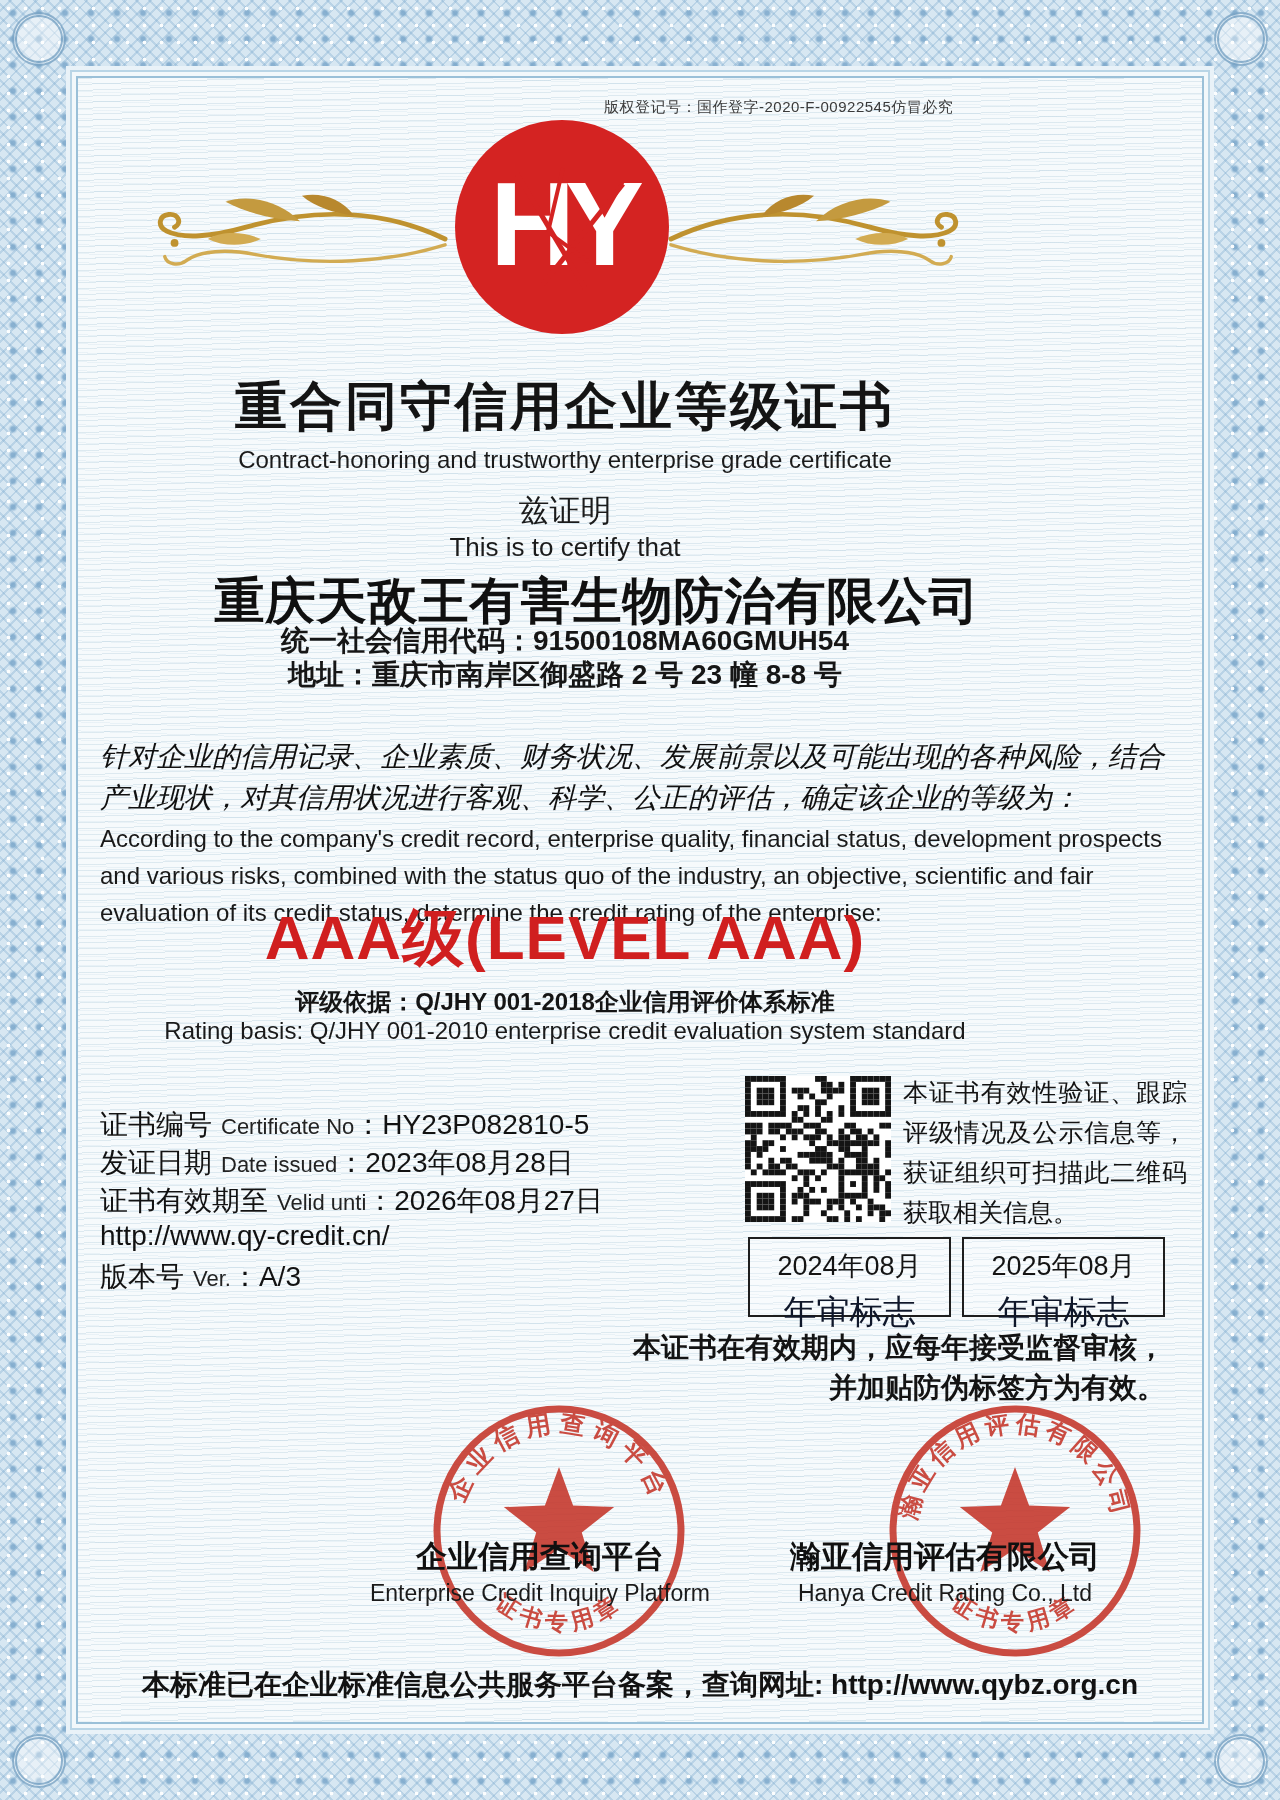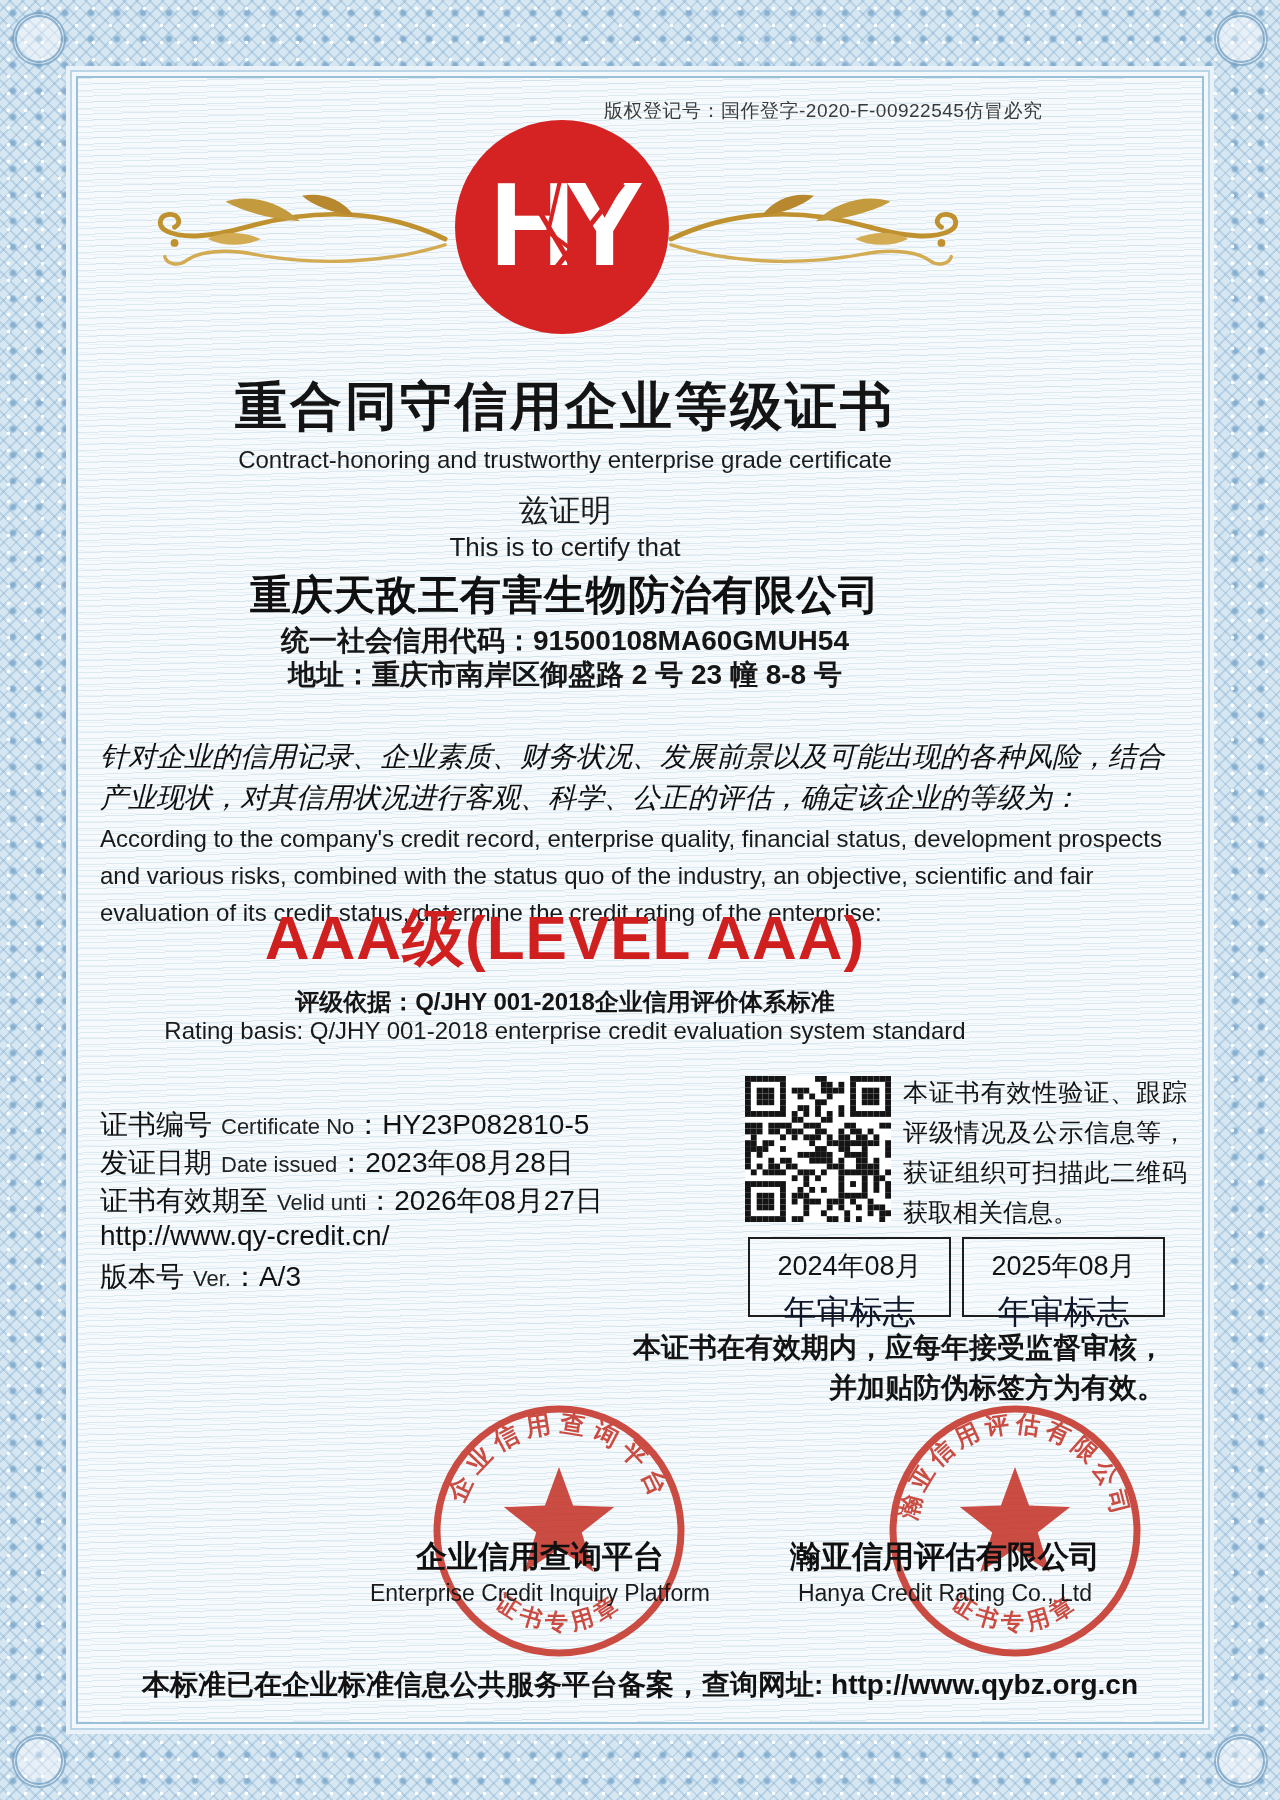--- a/index.html
+++ b/index.html
@@ -23,32 +23,32 @@
   .panel{position:absolute;inset:76px;
     background-color:#f6fafc;
     background-image:
       repeating-linear-gradient(178deg, rgba(96,150,180,.17) 0 1px, rgba(96,150,180,0) 1px 6px),
       repeating-linear-gradient(2deg, rgba(120,170,200,.10) 0 1px, rgba(120,170,200,0) 1px 9px);
     border:2px solid #9ac0d8;
     box-shadow:0 0 0 4px #f2f8fb, 0 0 0 6px #b9d5e6, 0 0 0 10px #e9f2f8;}
   .cwide{position:absolute;left:0;width:1280px;text-align:center;}
   .cnarrow{position:absolute;left:0;width:1130px;text-align:center;}
 
-  .copyright{position:absolute;left:604px;top:98px;font-size:19px;color:#3a3a3a;letter-spacing:.5px;}
+  .copyright{position:absolute;left:604px;top:98px;font-size:15px;color:#3a3a3a;letter-spacing:.5px;}
 
   .logo{position:absolute;left:447px;top:112px;width:230px;height:230px;}
   .flourish{position:absolute;top:188px;width:296px;height:98px;}
   .flourish.left{left:152px;}
   .flourish.right{left:668px;transform:scaleX(-1);}
 
   .title-zh{top:372px;font-size:52px;font-weight:700;letter-spacing:3px;color:#141414;}
   .title-en{top:446px;font-size:24px;color:#1b1b1b;}
   .certify-zh{top:490px;font-size:31px;color:#1b1b1b;}
   .certify-en{top:532px;font-size:26px;color:#1b1b1b;}
-  .company{top:568px;font-size:41px;font-weight:700;letter-spacing:1px;color:#101010;}
+  .company{top:568px;font-size:50px;font-weight:700;letter-spacing:1px;color:#101010;margin-left:32px;}
   .code-line{top:622px;font-size:28px;font-weight:600;color:#161616;}
   .addr-line{top:656px;font-size:28px;font-weight:600;color:#161616;}
 
   .para{position:absolute;left:100px;width:1085px;text-align:left;}
   .para-zh{top:736px;font-size:28px;line-height:41px;font-weight:500;color:#111;font-style:italic;}
   .para-en{top:820px;font-size:24px;line-height:37px;color:#191919;}
 
   .grade{top:896px;font-size:62px;font-weight:800;color:#d01f1f;letter-spacing:1px;}
   .basis-zh{top:986px;font-size:24px;font-weight:600;color:#151515;}
   .basis-en{top:1017px;font-size:24px;color:#1a1a1a;}
@@ -126,21 +126,21 @@
   <div class="cnarrow certify-en">This is to certify that</div>
   <div class="cnarrow company">重庆天敌王有害生物防治有限公司</div>
   <div class="cnarrow code-line">统一社会信用代码：91500108MA60GMUH54</div>
   <div class="cnarrow addr-line">地址：重庆市南岸区御盛路 2 号 23 幢 8-8 号</div>
 
   <div class="para para-zh">针对企业的信用记录、企业素质、财务状况、发展前景以及可能出现的各种风险，结合产业现状，对其信用状况进行客观、科学、公正的评估，确定该企业的等级为：</div>
   <div class="para para-en">According to the company's credit record, enterprise quality, financial status, development prospects and various risks, combined with the status quo of the industry, an objective, scientific and fair evaluation of its credit status, determine the credit rating of the enterprise:</div>
 
   <div class="cnarrow grade">AAA级(LEVEL AAA)</div>
   <div class="cnarrow basis-zh">评级依据：Q/JHY 001-2018企业信用评价体系标准</div>
-  <div class="cnarrow basis-en">Rating basis: Q/JHY 001-2018 enterprise credit evaluation system standard</div>
+  <div class="cnarrow basis-en">Rating basis: Q/JHY 001-2010 enterprise credit evaluation system standard</div>
 
   <div class="details">
     <div class="drow">
       <span class="dzh">证书编号</span>
       <span class="den">Certificate No</span>
       <span class="dval">：HY23P082810-5</span>
     </div>
     <div class="drow">
       <span class="dzh">发证日期</span>
       <span class="den">Date issued</span>

